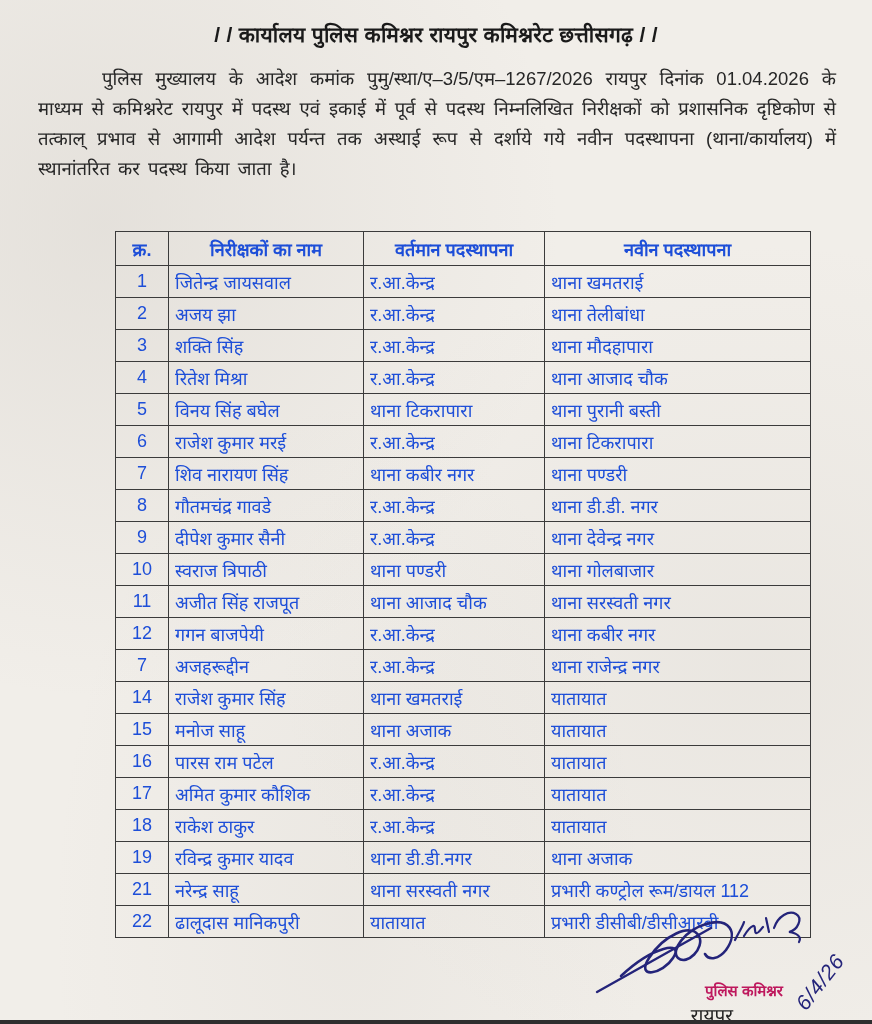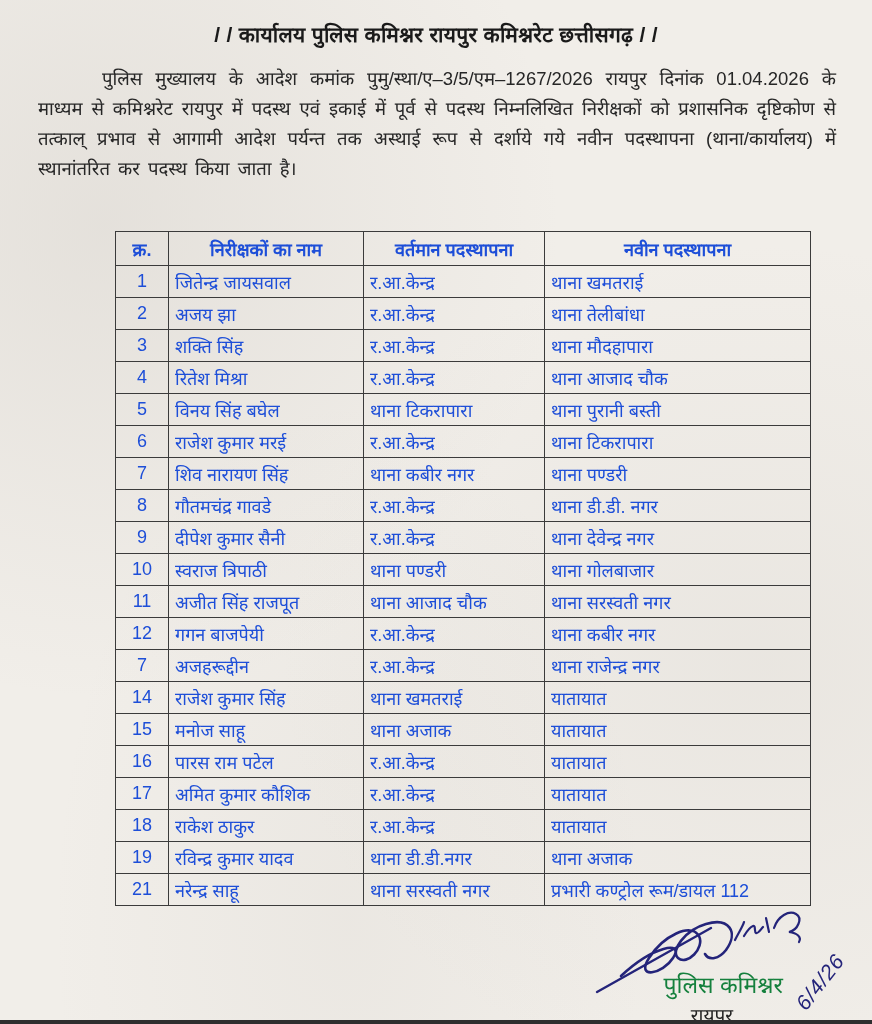--- a/index.html
+++ b/index.html
@@ -60,21 +60,21 @@
   }
   .sign-svg{position:absolute;right:40px;bottom:28px;}
   .sign-date{
     position:absolute;right:6px;bottom:30px;
     transform:rotate(-52deg);
     font-size:21px;font-style:italic;
     color:#24247a;letter-spacing:1px;
   }
   .sign-title{
     position:absolute;right:75px;bottom:24px;
-    font-size:23px;color:#15803d;white-space:nowrap;
+    font-size:15px;color:#be185d;white-space:nowrap;font-weight:bold;
   }
   .sign-place{
     position:absolute;right:125px;bottom:-4px;
     font-size:19px;color:#222;
   }
   .scan-edge{
     position:absolute;left:0;bottom:0;width:100%;height:4px;
     background:#2e2e2e;
   }
 </style>
@@ -231,20 +231,26 @@
     </tr>
 
 
     <tr>
       <td class="c-no">21</td>
       <td class="c-name">नरेन्द्र साहू</td>
       <td class="c-current">थाना सरस्वती नगर</td>
       <td class="c-new">प्रभारी कण्ट्रोल रूम/डायल 112</td>
     </tr>
 
+    <tr>
+      <td class="c-no">22</td>
+      <td class="c-name">ढालूदास मानिकपुरी</td>
+      <td class="c-current">यातायात</td>
+      <td class="c-new">प्रभारी डीसीबी/डीसीआरबी</td>
+    </tr>
   </tbody>
   </table>
 
   <div class="sign-block">
     <svg class="sign-svg" width="225" height="90" viewBox="0 0 225 90" fill="none">
       <path d="M4 86 L118 22" stroke="#24247a" stroke-width="2.4" stroke-linecap="round"></path>
       <path d="M28 70 C60 40 92 34 80 52 C70 68 42 74 56 52 C70 30 98 16 106 30 C112 42 94 60 85 52 C77 45 92 24 113 18 C136 11 146 26 133 44 C126 53 116 55 112 48" stroke="#24247a" stroke-width="2.6" fill="none" stroke-linecap="round"></path>
       <path d="M142 34 C146 26 150 20 151 16 M151 30 C154 25 157 21 160 20 C163 19 161 26 163 27 C165 28 168 23 170 21" stroke="#24247a" stroke-width="2.2" fill="none" stroke-linecap="round"></path>
       <path d="M176 26 L173 12 M181 22 C185 10 196 4 203 8 C210 12 205 24 196 26 C204 27 209 31 206 36" stroke="#24247a" stroke-width="2.2" fill="none" stroke-linecap="round"></path>
     </svg>

